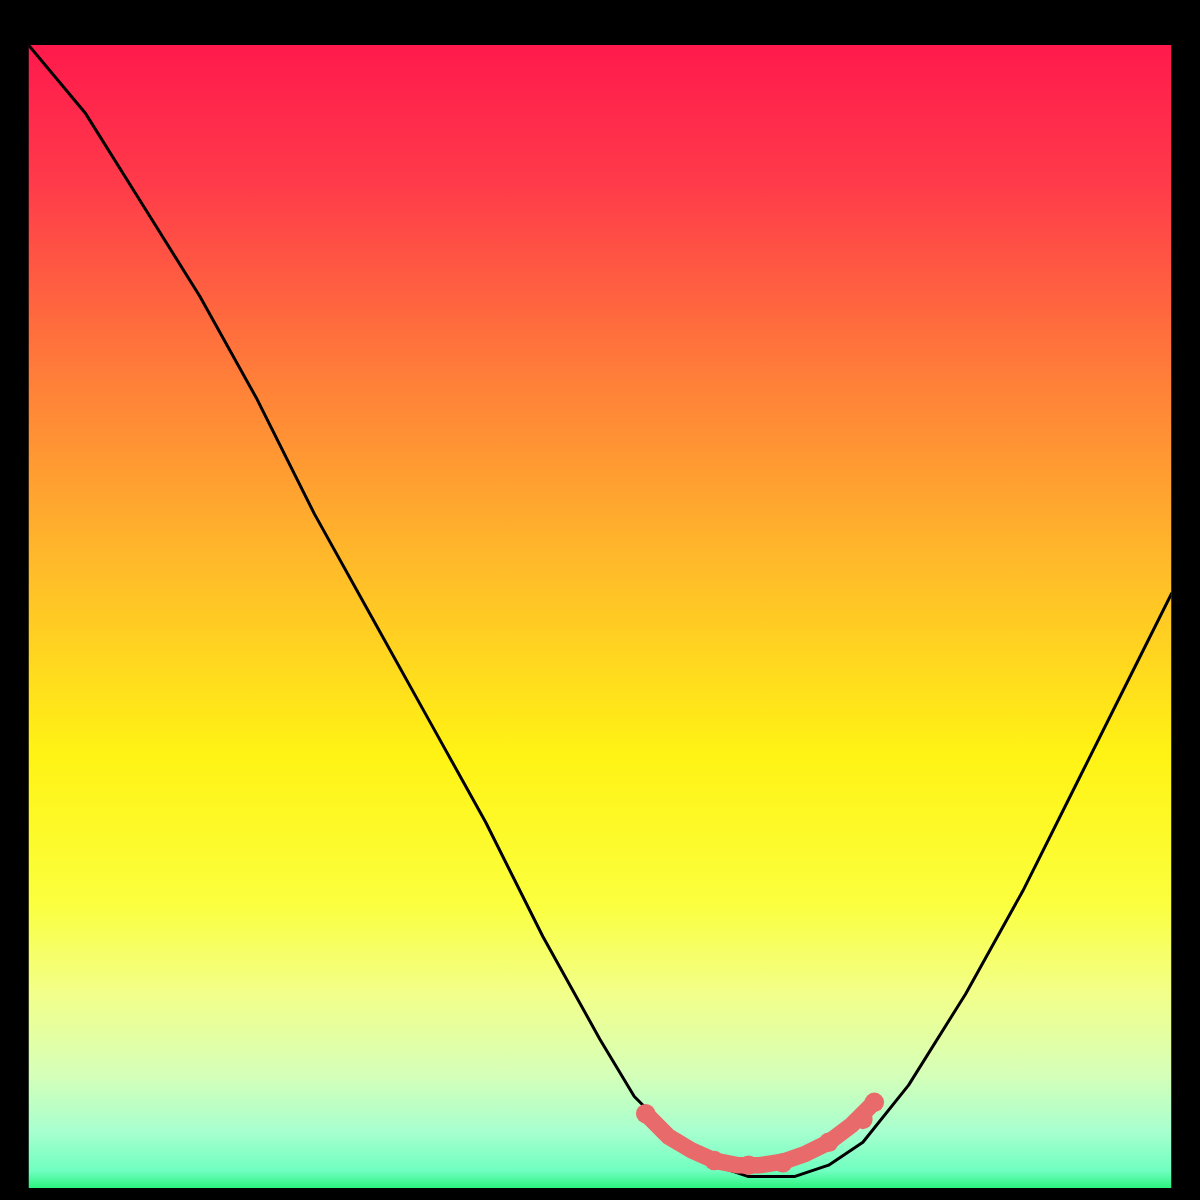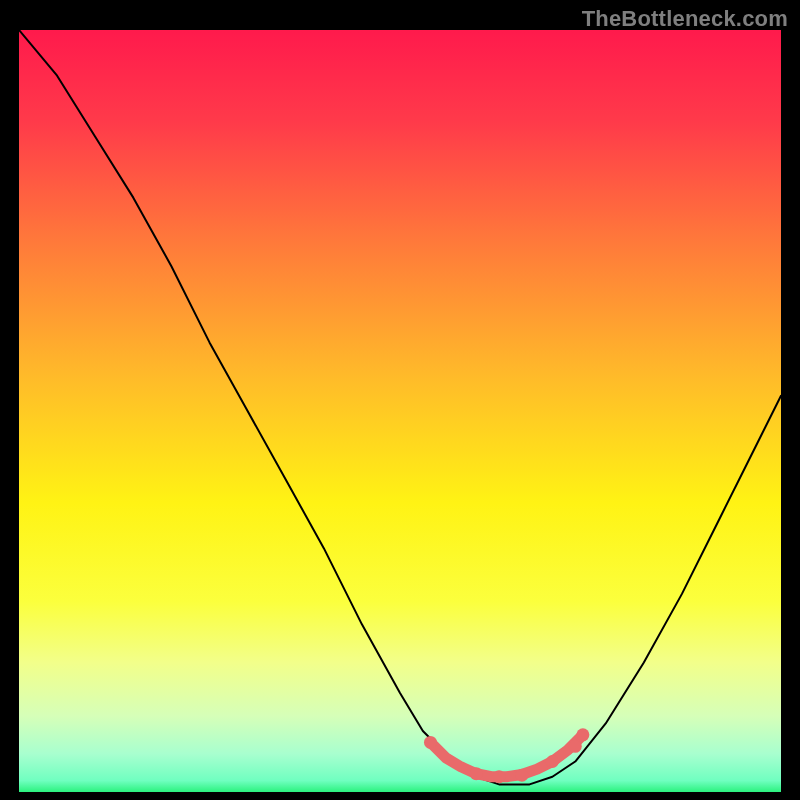--- a/index.html
+++ b/index.html
@@ -31,21 +31,20 @@
   .plot svg {
     width: 762px;
     height: 762px;
     display: block;
   }
 </style>
 </head>
 <body>
 
 <div class="frame">
-  <div class="watermark">TheBottleneck.com</div>
   <div class="plot">
     <svg viewBox="0 0 762 762">
       <defs>
         <linearGradient id="bg-grad" x1="0" y1="0" x2="0" y2="1">
             <stop offset="0%" stop-color="#ff1a4c"></stop>
             <stop offset="12%" stop-color="#ff3a4a"></stop>
             <stop offset="28.000000000000004%" stop-color="#ff7a3a"></stop>
             <stop offset="45%" stop-color="#ffb92a"></stop>
             <stop offset="62%" stop-color="#fff314"></stop>
             <stop offset="75%" stop-color="#fbff3d"></stop>

